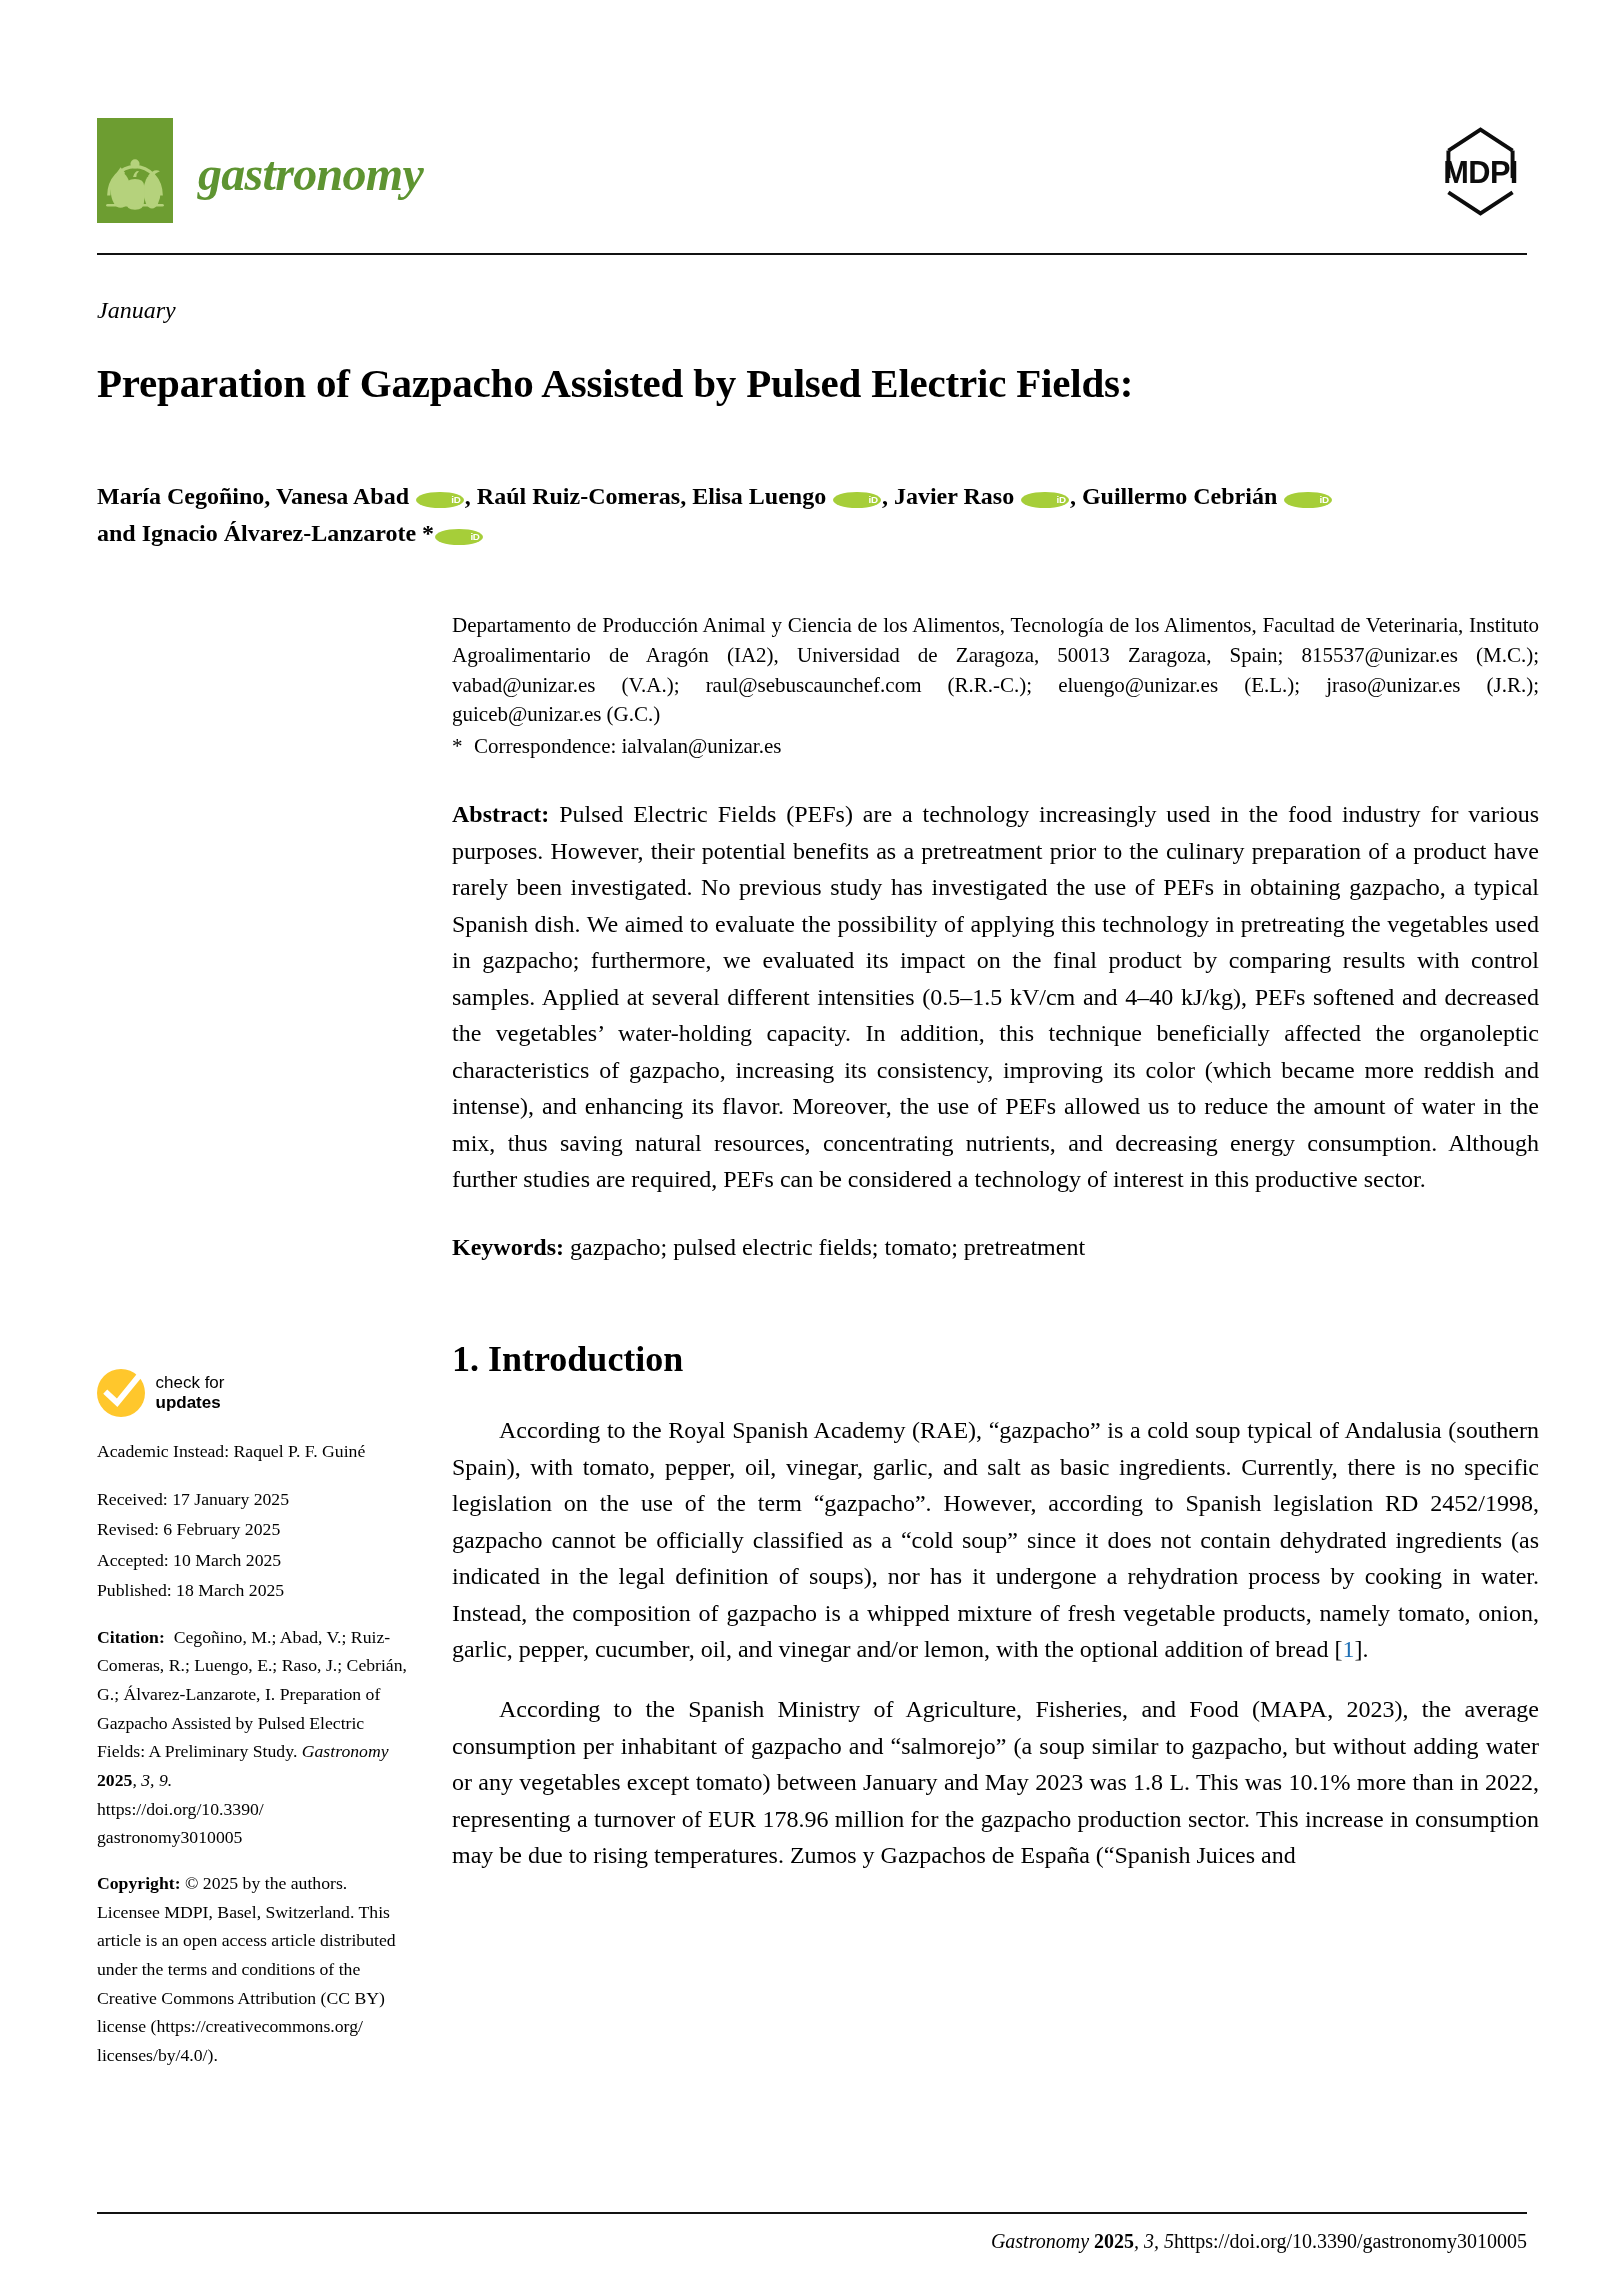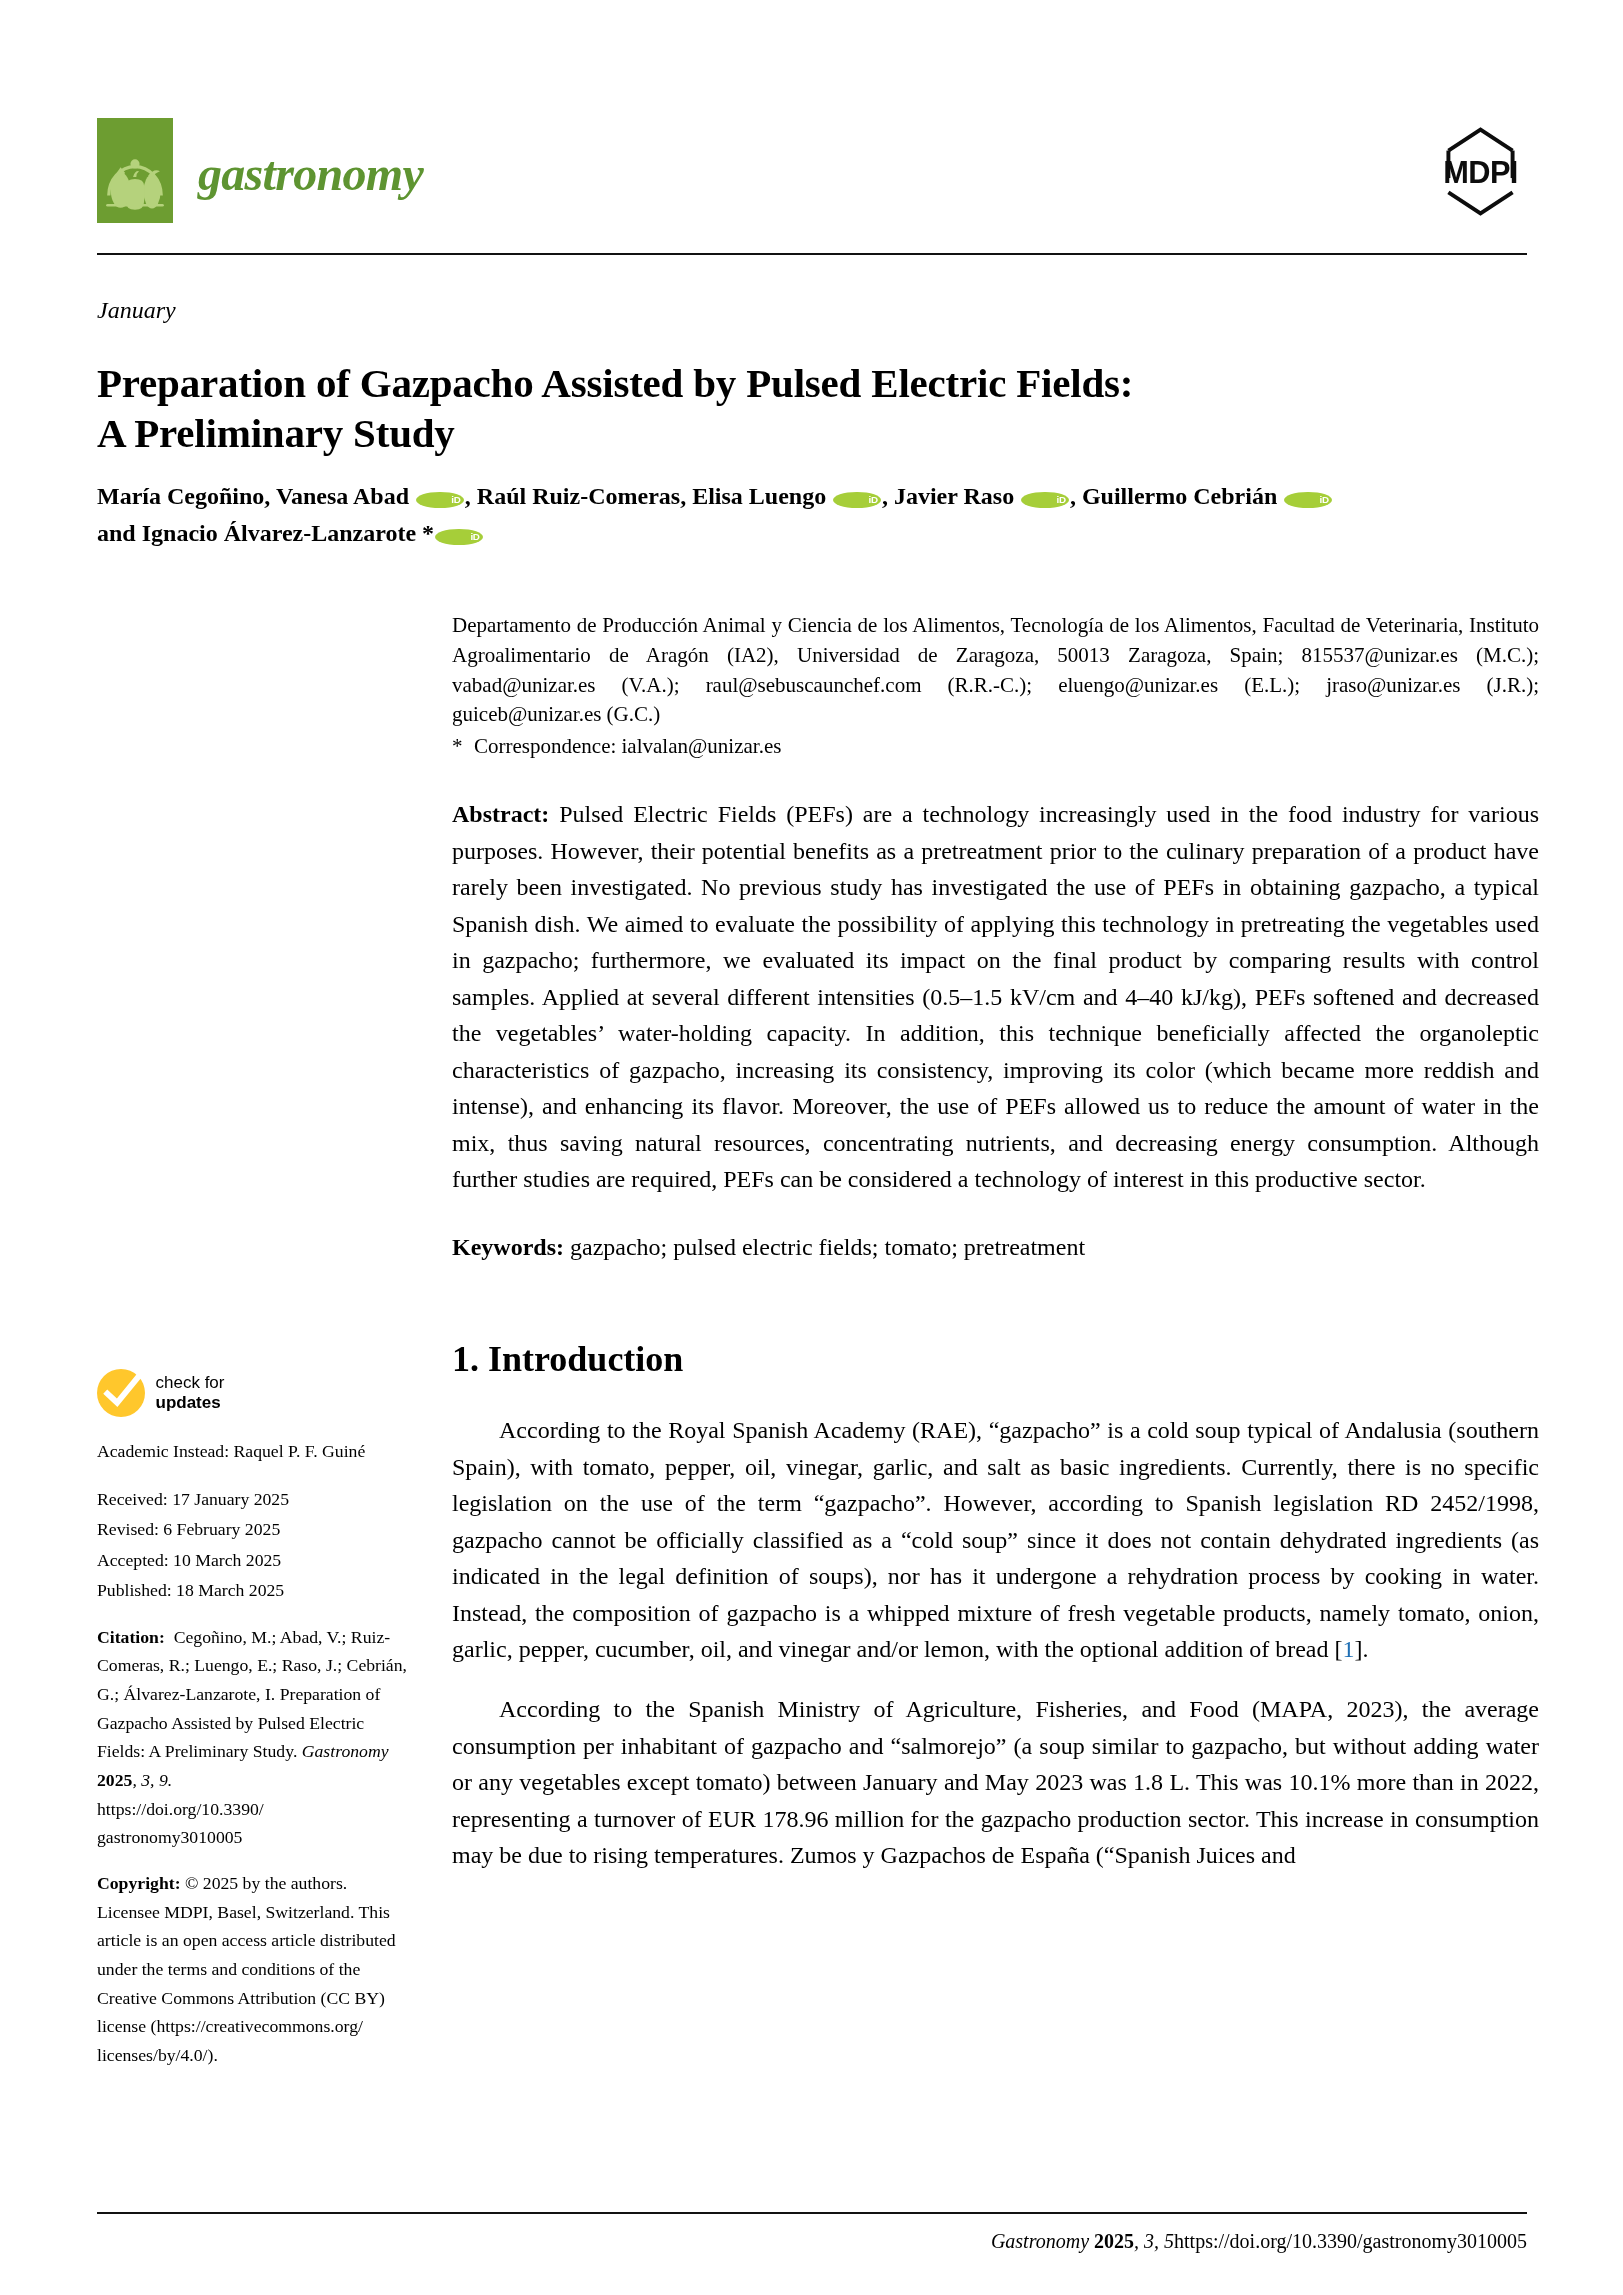--- a/index.html
+++ b/index.html
@@ -277,21 +277,20 @@
       </svg>
     </div>
   </div>
 
   <div class="rule-top"></div>
 
   <div class="article-type">January</div>
 
   <h1 class="paper-title">
     <span class="tline">Preparation of Gazpacho Assisted by Pulsed Electric Fields:</span>
-    <span class="tline">A Preliminary Study</span>
   </h1>
 
   <div class="authors">
     <span>María Cegoñino, Vanesa Abad </span><span class="orcid">iD</span><span>, Raúl Ruiz-Comeras, Elisa Luengo </span><span class="orcid">iD</span><span>, Javier Raso </span><span class="orcid">iD</span><span>, Guillermo Cebrián </span><span class="orcid">iD</span><br><span>and Ignacio Álvarez-Lanzarote *</span><span class="orcid">iD</span>
   </div>
 
   <aside class="sidebar">
 
     <div class="check-updates">
       <div class="cu-badge">

